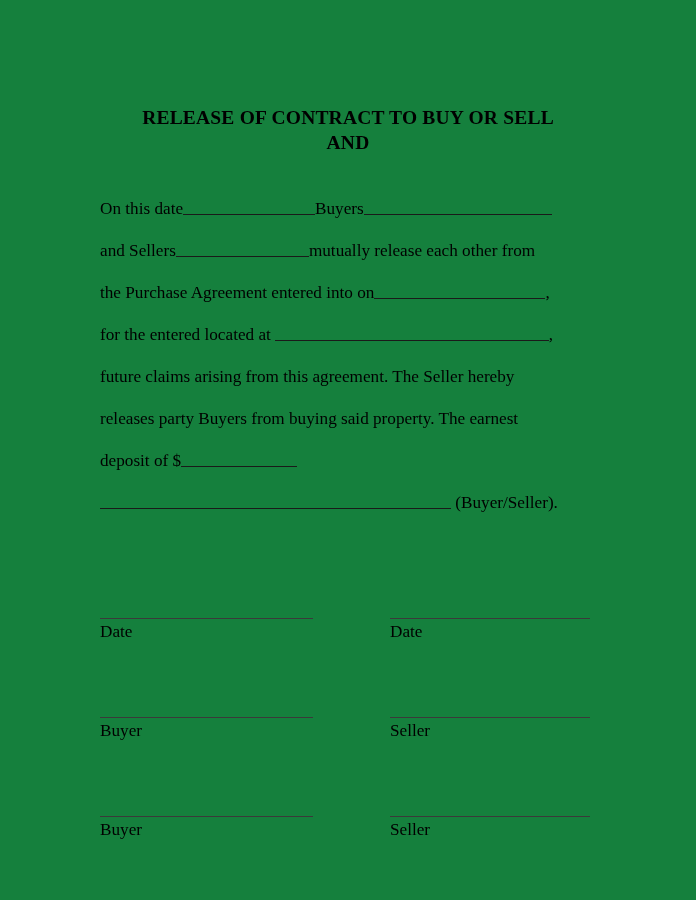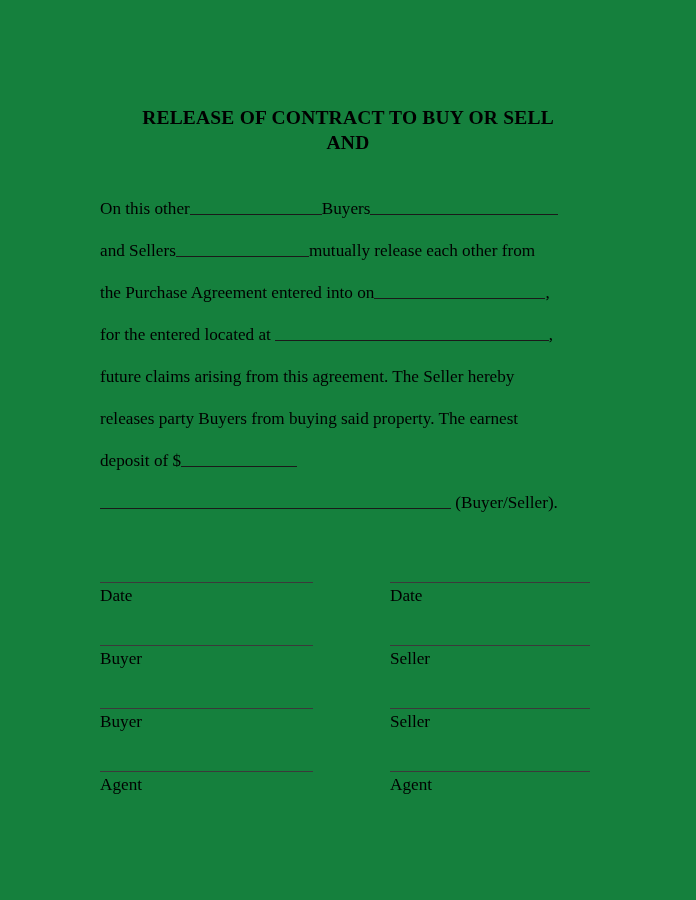--- a/index.html
+++ b/index.html
@@ -76,20 +76,21 @@
   
   .sig-block {
     position: absolute;
     left: 100px;
     top: 582px;
     width: 496px;
   }
   .sig-row {
     position: relative;
     height: 63px;
+    margin-top: 36px;
   }
   .sig-cell {
     position: absolute;
     top: 0;
     width: 213px;
   }
   .sig-cell.left  { left: 0; }
   .sig-cell.right { left: 290px; width: 200px; }
   .sig-rule {
     border-bottom: 1.3px solid #3a3a3a;
@@ -109,21 +110,21 @@
 <div class="page">
 
   <div class="title-block">
     <div class="title-line">RELEASE OF CONTRACT TO BUY OR SELL</div>
     <div class="title-line">AND</div>
   </div>
 
   <div class="body-block">
 
     <div class="body-line">
-      <span class="txt">On this other</span>
+      <span class="txt">On this date</span>
       <span class="blank b-date"></span>
       <span class="txt">Buyers</span>
       <span class="blank b-buyers"></span>
     </div>
 
     <div class="body-line">
       <span class="txt">and Sellers</span>
       <span class="blank b-sellers"></span>
       <span class="txt">mutually release each other from</span>
     </div>

